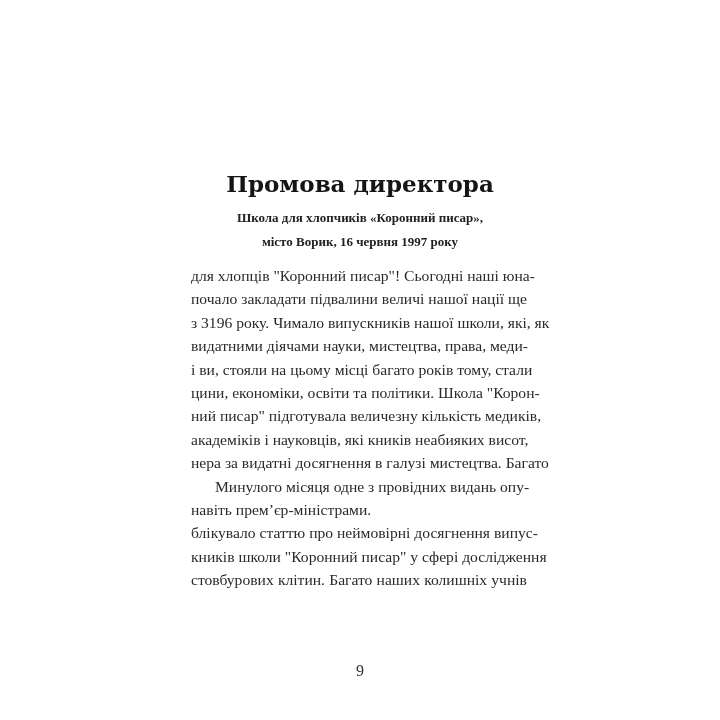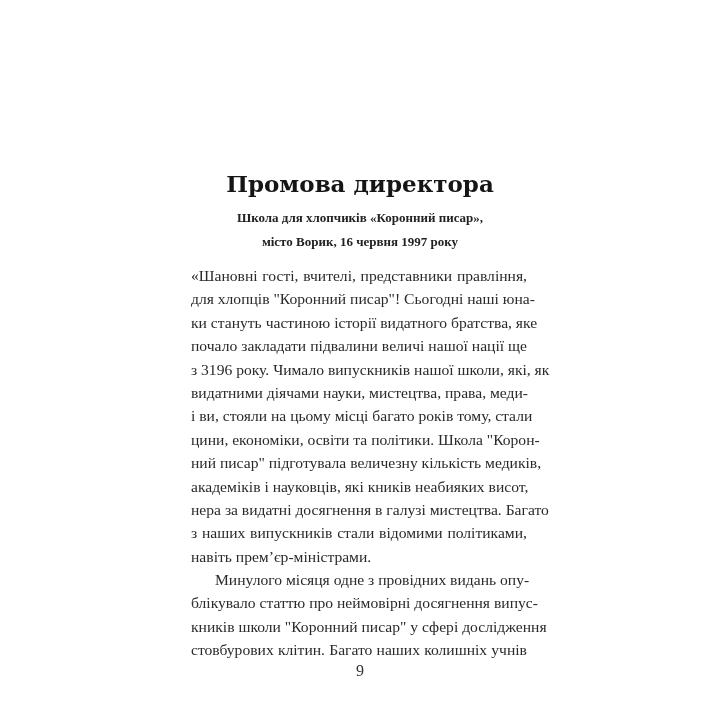--- a/index.html
+++ b/index.html
@@ -36,34 +36,31 @@
 <body>
 
 <div class="page">
   <div class="title">Промова директора</div>
   <div class="subtitle">
     <div>Школа для хлопчиків «Коронний писар»,</div>
     <div>місто Ворик, 16 червня 1997 року</div>
   </div>
 
   <div class="body">
-    <span class="line">«Шановні гості, вчителі, представники правління,</span>
     <span class="line">для хлопців "Коронний писар"! Сьогодні наші юна-</span>
-    <span class="line">ки стануть частиною історії видатного братства, яке</span>
     <span class="line">почало закладати підвалини величі нашої нації ще</span>
     <span class="line">з 3196 року. Чимало випускників нашої школи, які, як</span>
     <span class="line">видатними діячами науки, мистецтва, права, меди-</span>
     <span class="line">і ви, стояли на цьому місці багато років тому, стали</span>
     <span class="line">цини, економіки, освіти та політики. Школа "Корон-</span>
     <span class="line">ний писар" підготувала величезну кількість медиків,</span>
     <span class="line">академіків і науковців, які кників неабияких висот,</span>
     <span class="line">нера за видатні досягнення в галузі мистецтва. Багато</span>
-    <span class="line">з наших випускників стали відомими політиками,</span>
+    <span class="line indent">Минулого місяця одне з провідних видань опу-</span>
     <span class="line last">навіть прем’єр-міністрами.</span>
-    <span class="line indent">Минулого місяця одне з провідних видань опу-</span>
     <span class="line">блікувало статтю про неймовірні досягнення випус-</span>
     <span class="line">кників школи "Коронний писар" у сфері дослідження</span>
     <span class="line">стовбурових клітин. Багато наших колишніх учнів</span>
 
   </div>
 
   <div class="page-number">9</div>
 </div>
 
 </body></html>

